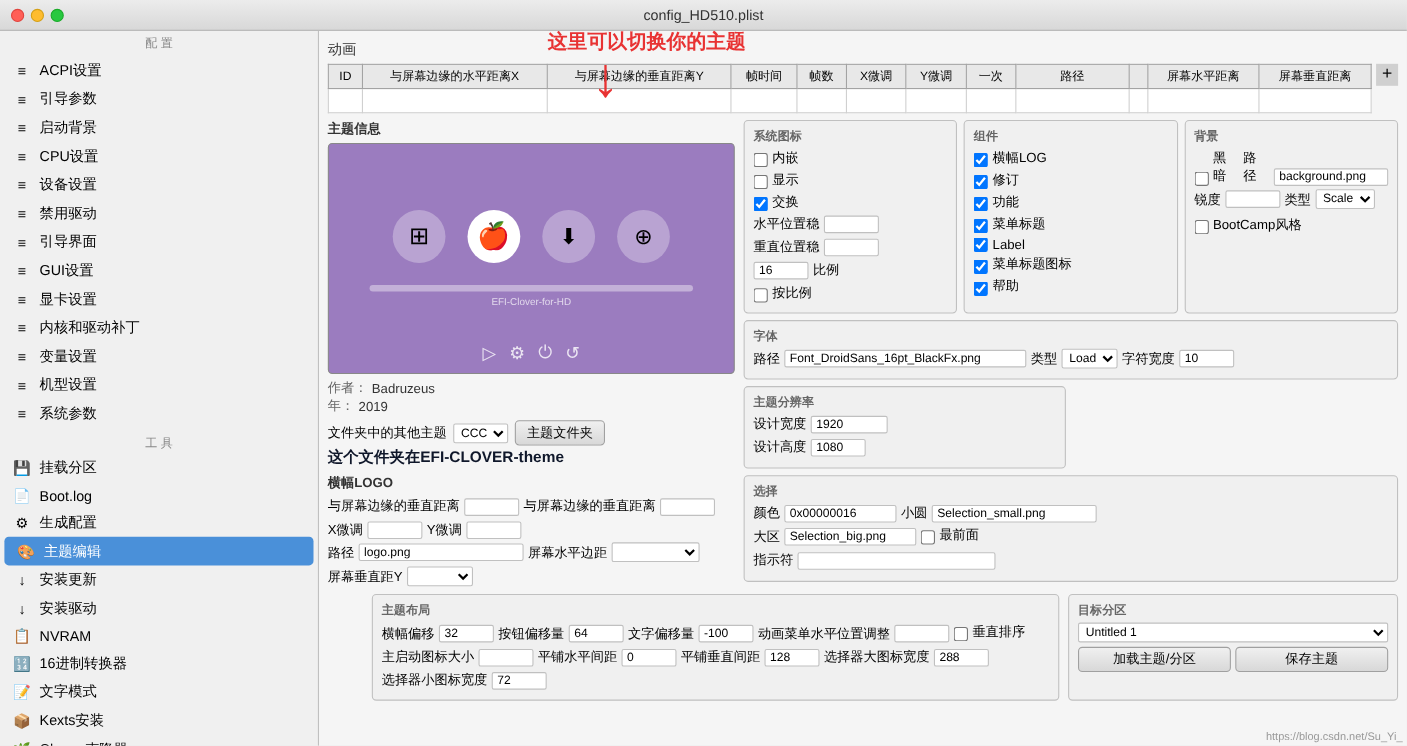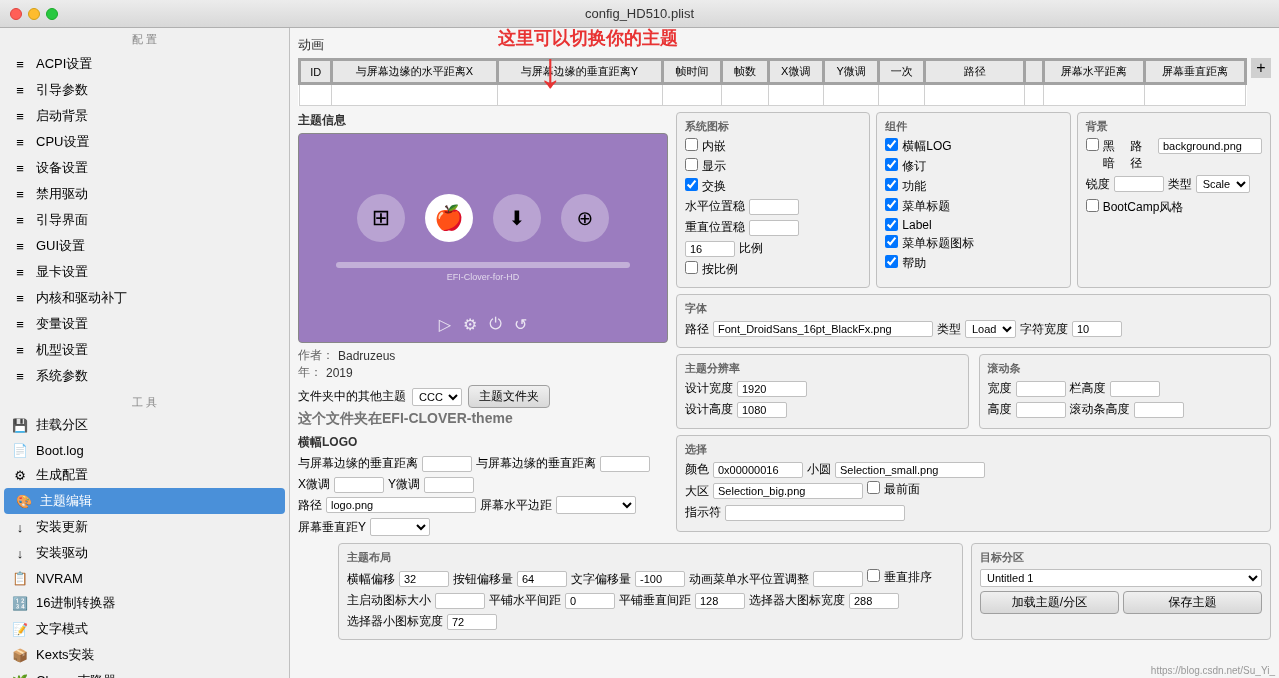--- a/index.html
+++ b/index.html
@@ -26,39 +26,39 @@
     .sidebar-item .si-label { font-size: 13px; }
     .sidebar-item.active .si-label { color: white; }
     .sidebar-divider { font-size: 11px; color: #888; text-align: center; padding: 6px 0 2px; }
     
     
     .content { flex: 1; background: #f5f5f5; overflow-y: auto; padding: 8px; }
     
     
     .section-title { font-size: 13px; color: #333; margin-bottom: 4px; }
     .anim-table { width: 100%; border-collapse: collapse; background: white; border: 1px solid #c0c0c0; }
-    .anim-table th { background: #e8e8e8; border: 3px solid #a3a3a3; padding: 3px 6px; font-size: 11px; font-weight: normal; white-space: nowrap; }
+    .anim-table th { background: #e8e8e8; border: 1px solid #a3a3a3; padding: 3px 6px; font-size: 11px; font-weight: normal; white-space: nowrap; }
     .anim-table td { border: 1px solid #d0d0d0; padding: 3px 6px; height: 22px; }
     .anim-add-btn { float: right; background: #d0d0d0; border: none; cursor: pointer; font-size: 16px; width: 20px; height: 20px; display: flex; align-items: center; justify-content: center; }
     .theme-preview { background: #9b7cbf; border: 1px solid #888; height: 210px; border-radius: 4px; position: relative; overflow: hidden; display: flex; flex-direction: column; align-items: center; justify-content: center; }
     .preview-icons { display: flex; gap: 20px; margin-bottom: 12px; }
     .preview-icon { width: 48px; height: 48px; border-radius: 50%; background: rgba(255,255,255,0.3); display: flex; align-items: center; justify-content: center; font-size: 24px; }
     .preview-icon.apple { background: white; color: #333; }
     .preview-bar { width: 80%; height: 6px; background: rgba(255,255,255,0.4); border-radius: 3px; margin-top: 8px; }
     .preview-text { font-size: 9px; color: rgba(255,255,255,0.7); margin-top: 4px; }
     .preview-bottom { position: absolute; bottom: 8px; display: flex; gap: 12px; font-size: 16px; color: rgba(255,255,255,0.8); }
     .info-row { display: flex; align-items: center; gap: 4px; font-size: 12px; }
     .info-label { color: #666; }
     .info-value { color: #333; }
     
     .panel-box { background: #f0f0f0; border: 1px solid #c0c0c0; border-radius: 4px; padding: 6px 8px; }
     .panel-title { font-size: 11px; color: #666; margin-bottom: 4px; font-weight: bold; }
     
     
-    .cb-row { display: flex; align-items: flex-start; gap: 4px; margin-bottom: 3px; font-size: 12px; }
+    .cb-row { display: flex; align-items: flex-end; gap: 4px; margin-bottom: 3px; font-size: 12px; }
     .cb-row input[type=checkbox] { margin: 0; }
     
     
     .field-input { border: 1px solid #c0c0c0; background: white; border-radius: 2px; padding: 1px 4px; font-size: 11px; }
     .field-input-sm { width: 50px; }
     .field-input-lg { width: 180px; }
     
     
     .form-row { display: flex; align-items: center; gap: 4px; margin-bottom: 4px; font-size: 12px; }
     
@@ -278,21 +278,21 @@
 
           <div class="theme-other-row">
             <span>文件夹中的其他主题</span>
             <select>
               <option>CCC</option>
             </select>
             <button class="btn">主题文件夹</button>
           </div>
 
           <div style="margin-top:2px; position:relative;">
-            <div style="color:#737373; font-size:14px; font-weight:bold; white-space:nowrap;">这个文件夹在EFI-CLOVER-theme</div>
+            <div style="color:#0f172a; font-size:14px; font-weight:bold; white-space:nowrap;">这个文件夹在EFI-CLOVER-theme</div>
           </div>
 
           <div style="margin-top:6px;">
             <div class="section-label-bold">横幅LOGO</div>
             <div class="fullrow">
               <span>与屏幕边缘的垂直距离</span>
               <input class="field-input field-input-sm" type="text" style="">
               <span>与屏幕边缘的垂直距离</span>
               <input class="field-input field-input-sm" type="text" style="">
               <span>X微调</span>
@@ -421,48 +421,33 @@
               <div class="panel-title">主题分辨率</div>
               <div class="form-row">
                 <span>设计宽度</span>
                 <input class="field-input" style="width: 70px;" type="text" value="1920">
               </div>
               <div class="form-row">
                 <span>设计高度</span>
                 <input class="field-input" style="width: 50px;" type="text" value="1080">
               </div>
             </div>
-            <div class="panel-box">
-              <div class="panel-title">滚动条</div>
-              <div class="form-row">
-                <span>宽度</span>
-                <input class="field-input field-input-sm" type="text" style="">
-                <span>栏高度</span>
-                <input class="field-input field-input-sm" type="text" style="">
-              </div>
-              <div class="form-row">
-                <span>高度</span>
-                <input class="field-input field-input-sm" type="text" style="">
-                <span>滚动条高度</span>
-                <input class="field-input field-input-sm" type="text" style="">
-              </div>
-            </div>
           </div>
 
           <div class="panel-box" style="margin-bottom:6px;">
             <div class="panel-title">选择</div>
             <div class="fullrow">
               <span>颜色</span>
-              <input class="field-input" style="width: 90px;" type="text" value="0x00000016">
+              <input class="field-input" style="width: 102px;" type="text" value="0x00000016">
               <span>小圆</span>
               <input class="field-input" style="width: 150px;" type="text" value="Selection_small.png">
             </div>
             <div class="fullrow">
               <span>大区</span>
-              <input class="field-input" style="width: 150px;" type="text" value="Selection_big.png">
+              <input class="field-input" style="width: 120px;" type="text" value="Selection_big.png">
               <div class="cb-row">
                 <input type="checkbox" style="">
                 <span>最前面</span>
               </div>
             </div>
             <div class="form-row">
               <span>指示符</span>
               <input class="field-input field-input-lg" type="text" style="">
             </div>
           </div>

